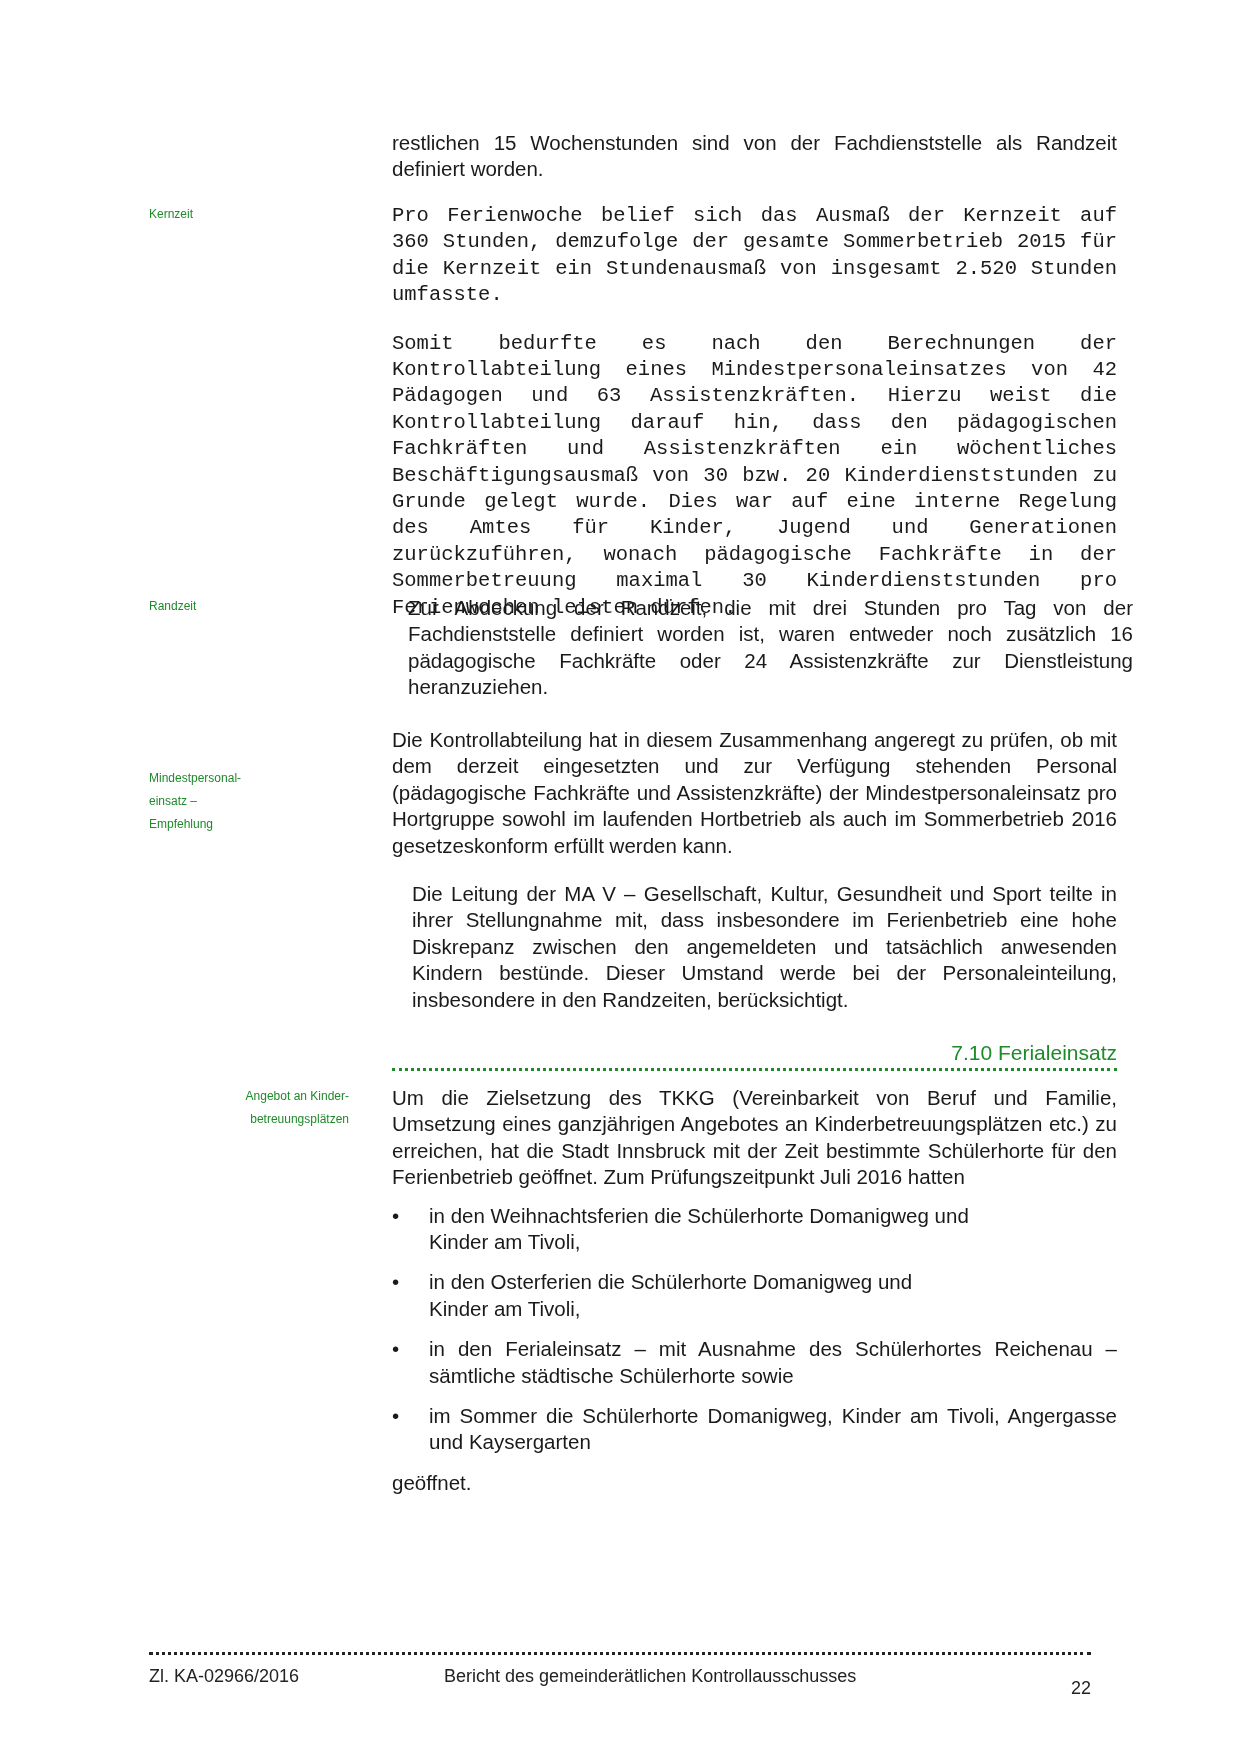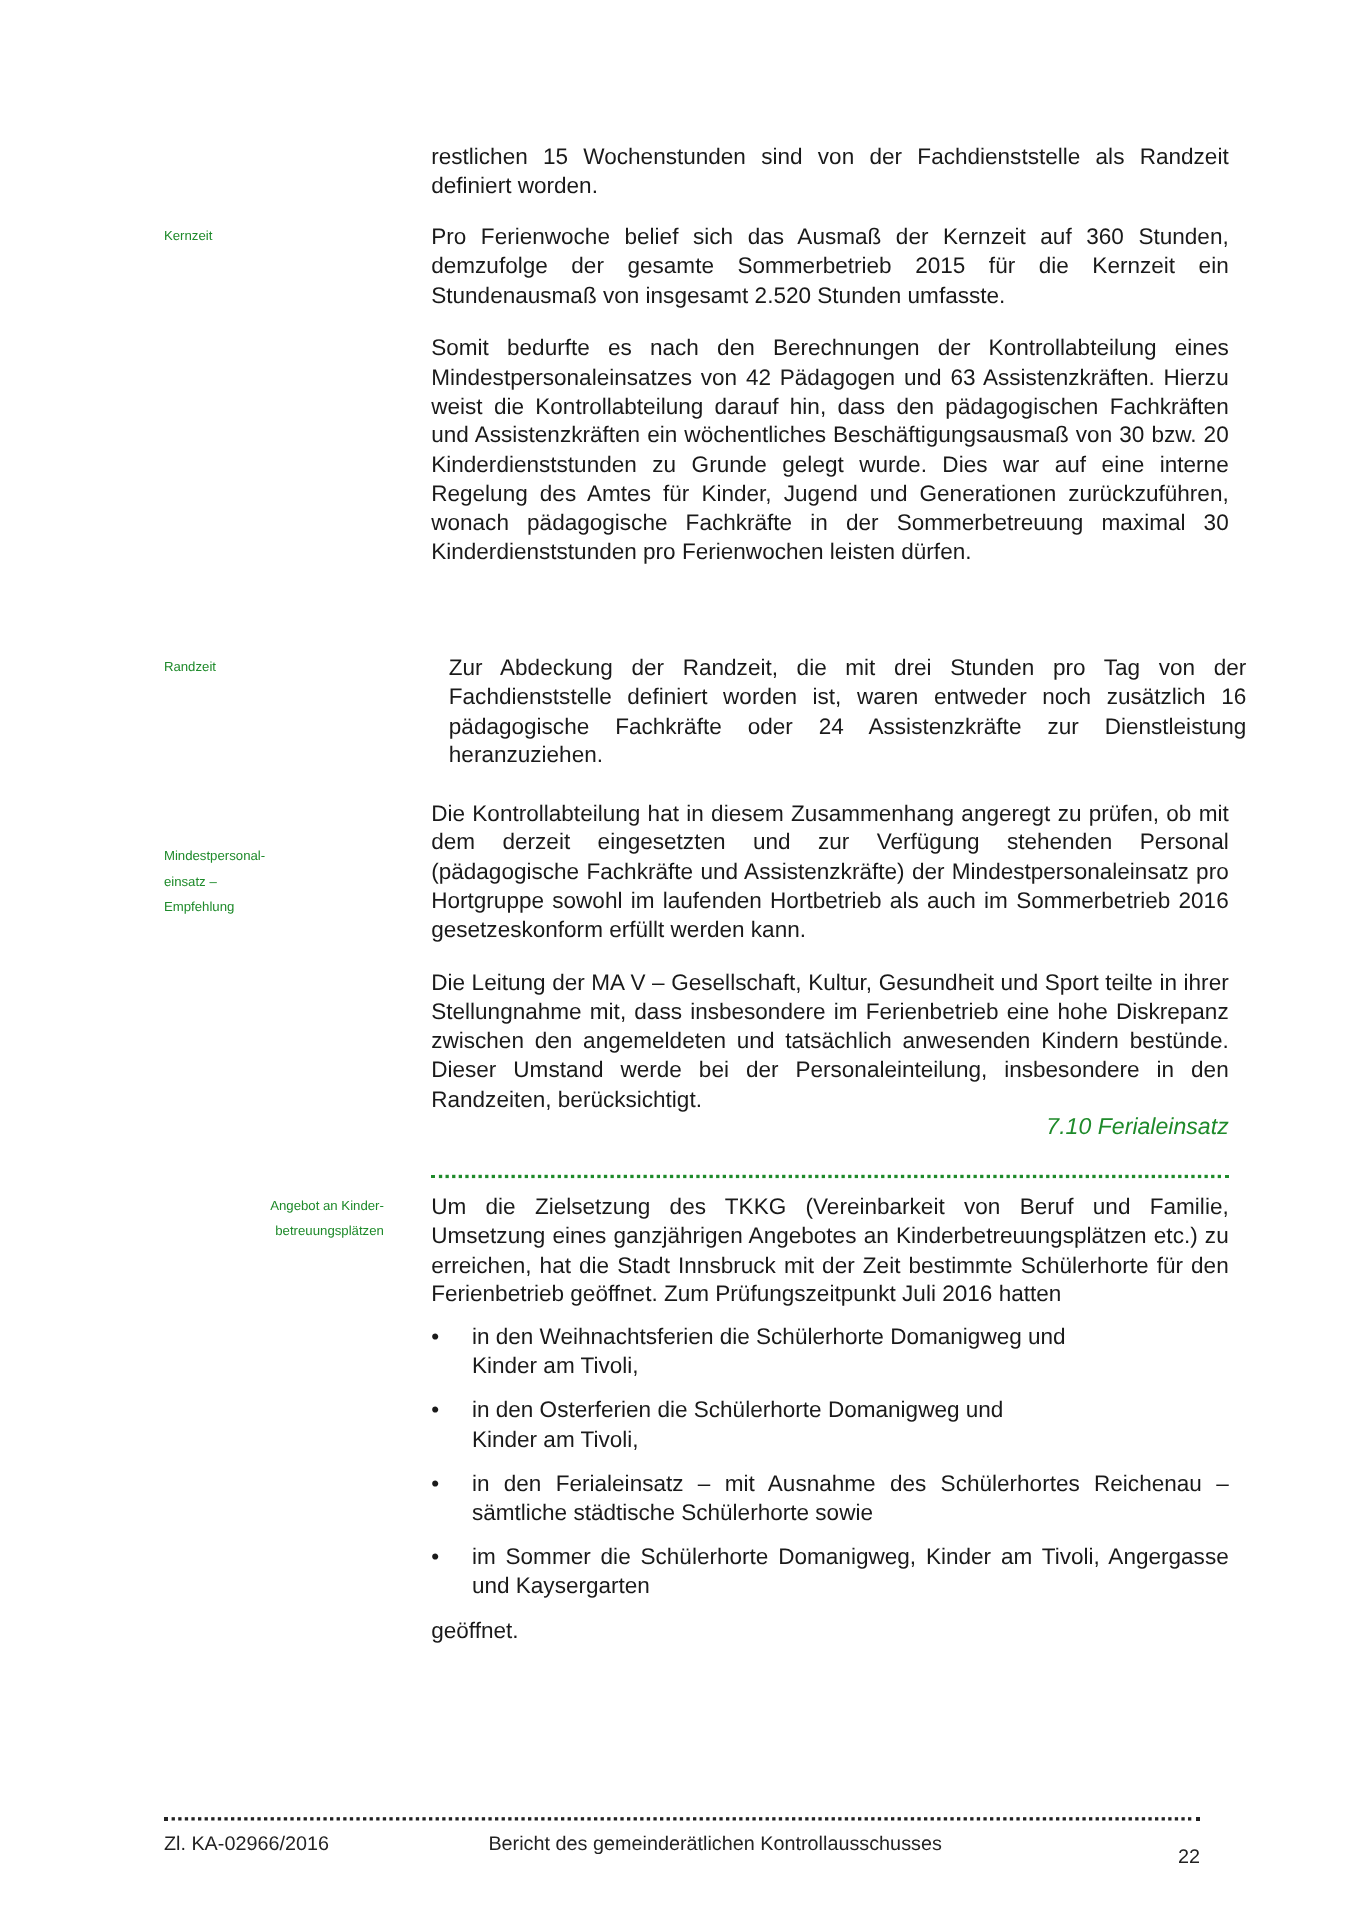--- a/index.html
+++ b/index.html
@@ -33,41 +33,41 @@
 </head>
 <body>
 
 <div class="page">
 
   <div class="main" style="top:130px;">
     <p>restlichen 15 Wochenstunden sind von der Fachdienststelle als Randzeit definiert worden.</p>
   </div>
 
   <div class="side" style="top:203px;">Kernzeit</div>
-  <div class="main" style="top:203px;">
+  <div class="main" style="top:203px;font-family:Liberation Mono, monospace;">
     <p>Pro Ferienwoche belief sich das Ausmaß der Kernzeit auf 360 Stunden, demzufolge der gesamte Sommerbetrieb 2015 für die Kernzeit ein Stundenausmaß von insgesamt 2.520 Stunden umfasste.</p>
     <p style="margin-top:22px;">Somit bedurfte es nach den Berechnungen der Kontrollabteilung eines Mindestpersonaleinsatzes von 42 Pädagogen und 63 Assistenzkräften. Hierzu weist die Kontrollabteilung darauf hin, dass den pädagogischen Fachkräften und Assistenzkräften ein wöchentliches Beschäftigungsausmaß von 30 bzw. 20 Kinderdienststunden zu Grunde gelegt wurde. Dies war auf eine interne Regelung des Amtes für Kinder, Jugend und Generationen zurückzuführen, wonach pädagogische Fachkräfte in der Sommerbetreuung maximal 30 Kinderdienststunden pro Ferienwochen leisten dürfen.</p>
   </div>
 
   <div class="side" style="top:595px;">Randzeit</div>
   <div class="main" style="top:595px;margin-left:16px;">
     <p>Zur Abdeckung der Randzeit, die mit drei Stunden pro Tag von der Fachdienststelle definiert worden ist, waren entweder noch zusätzlich 16 pädagogische Fachkräfte oder 24 Assistenzkräfte zur Dienstleistung heranzuziehen.</p>
   </div>
 
   <div class="side" style="top:767px;">
     <div>Mindestpersonal-</div>
     <div>einsatz –</div>
     <div>Empfehlung</div>
   </div>
   <div class="main" style="top:727px;">
     <p>Die Kontrollabteilung hat in diesem Zusammenhang angeregt zu prüfen, ob mit dem derzeit eingesetzten und zur Verfügung stehenden Personal (pädagogische Fachkräfte und Assistenzkräfte) der Mindestpersonaleinsatz pro Hortgruppe sowohl im laufenden Hortbetrieb als auch im Sommerbetrieb 2016 gesetzeskonform erfüllt werden kann.</p>
-    <p style="margin-top:22px;">Die Leitung der MA V – Gesellschaft, Kultur, Gesundheit und Sport teilte in ihrer Stellungnahme mit, dass insbesondere im Ferienbetrieb eine hohe Diskrepanz zwischen den angemeldeten und tatsächlich anwesenden Kindern bestünde. Dieser Umstand werde bei der Personaleinteilung, insbesondere in den Randzeiten, berücksichtigt.</p>
+    <p style="margin-top:22px;margin-left:20px;">Die Leitung der MA V – Gesellschaft, Kultur, Gesundheit und Sport teilte in ihrer Stellungnahme mit, dass insbesondere im Ferienbetrieb eine hohe Diskrepanz zwischen den angemeldeten und tatsächlich anwesenden Kindern bestünde. Dieser Umstand werde bei der Personaleinteilung, insbesondere in den Randzeiten, berücksichtigt.</p>
   </div>
 
-  <div class="heading" style="top:1012px;font-style:italic;">7.10  Ferialeinsatz</div>
+  <div class="heading" style="top:1040px;">7.10  Ferialeinsatz</div>
   <div class="heading-rule" style="top:1068px;"></div>
 
   <div class="side" style="top:1085px;text-align:right;">
     <div>Angebot an Kinder-</div>
     <div>betreuungsplätzen</div>
   </div>
   <div class="main" style="top:1085px;">
     <p>Um die Zielsetzung des TKKG (Vereinbarkeit von Beruf und Familie, Umsetzung eines ganzjährigen Angebotes an Kinderbetreuungsplätzen etc.) zu erreichen, hat die Stadt Innsbruck mit der Zeit bestimmte Schülerhorte für den Ferienbetrieb geöffnet. Zum Prüfungszeitpunkt Juli 2016 hatten</p>
     <ul class="bullets" style="margin-top:12px;">
       <li class="ragged">

